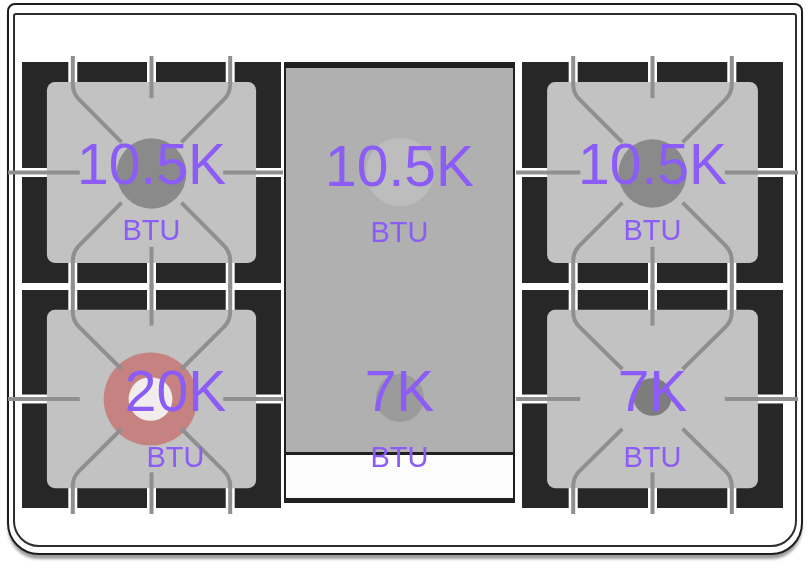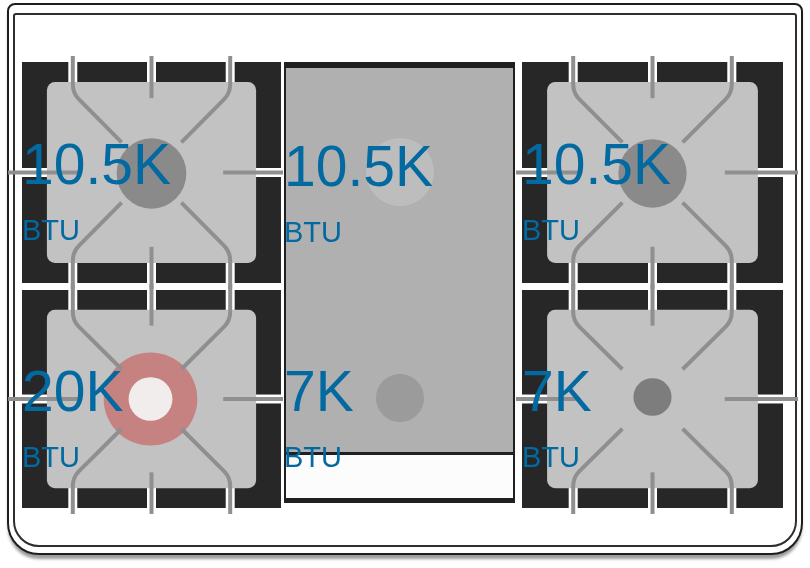--- a/index.html
+++ b/index.html
@@ -47,22 +47,22 @@
   .panel-tray {
     position: absolute; left: 0; right: 0; bottom: 0; height: 46px;
     background: #fcfcfc;
     border-top: 3px solid #202020;
   }
   .panel-circles { left: 284px; top: 62px; width: 231px; height: 441px; }
 
   
   .lbl {
     position: absolute;
-    text-align: left;
-    color: #0369a1;
+    text-align: center;
+    color: #8b5cf6;
   }
   .lbl .val { font-size: 57px; line-height: 1; white-space: nowrap; }
   .lbl .unit { font-size: 29px; line-height: 1; margin-top: 23px; }
   .lbl-tl { left: 22px;  top: 136px; width: 259px; }
   .lbl-tr { left: 522px; top: 136px; width: 261px; }
   .lbl-ct { left: 284px; top: 138px; width: 231px; }
   .lbl-bl { left: 22px;  top: 363px; width: 307px; }
   .lbl-br { left: 522px; top: 363px; width: 261px; }
   .lbl-cb { left: 284px; top: 363px; width: 231px; }
 </style>

